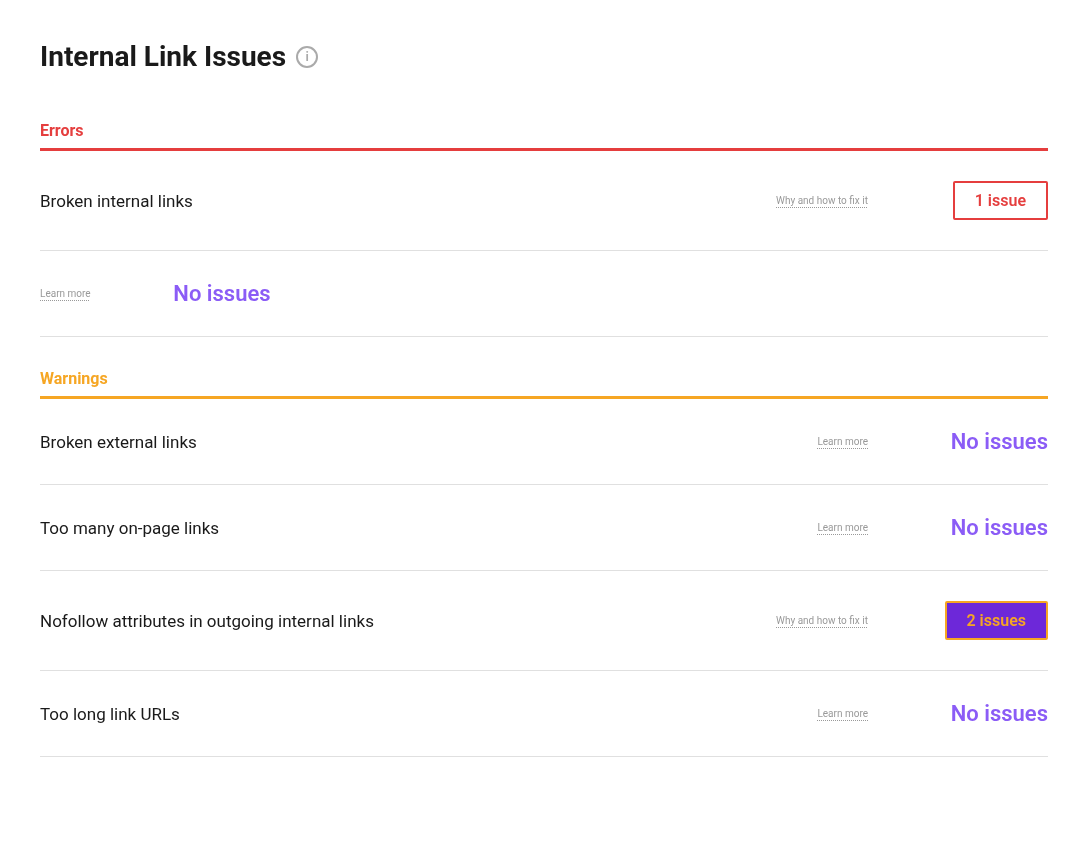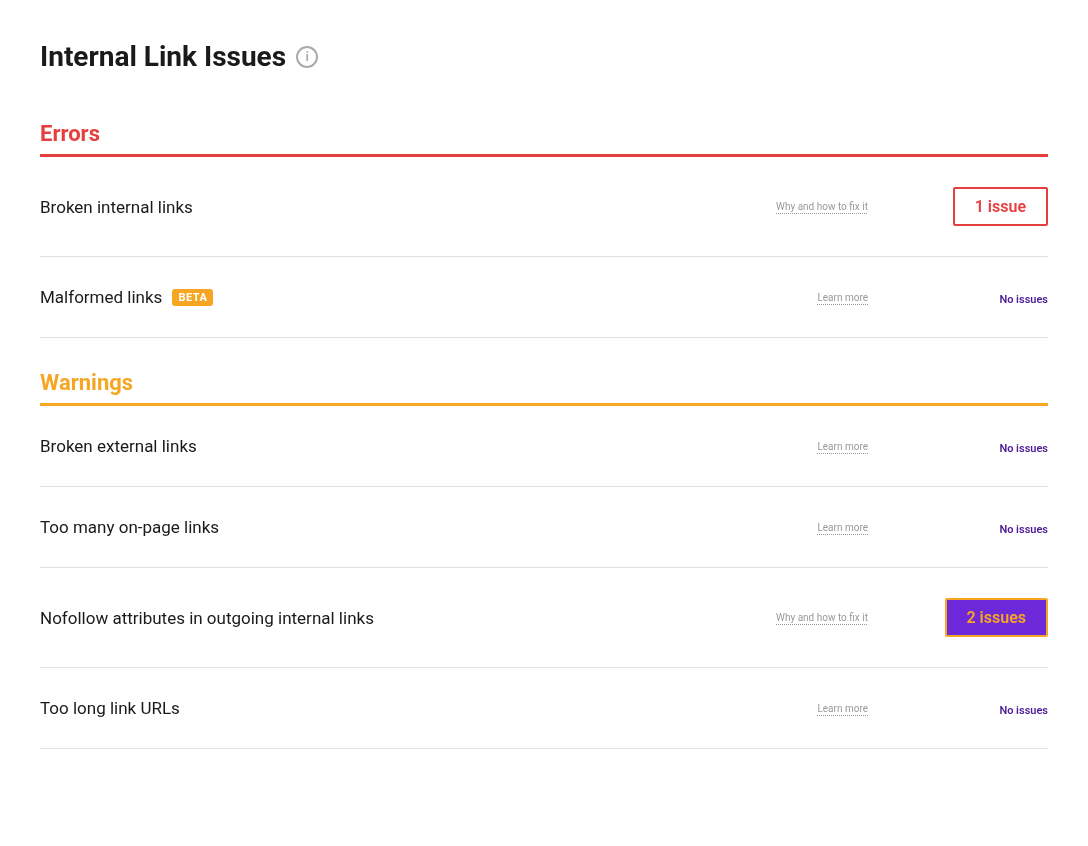--- a/index.html
+++ b/index.html
@@ -57,21 +57,21 @@
 
     .section-header.errors {
       border-color: #e53e3e;
     }
 
     .section-header.warnings {
       border-color: #f6a623;
     }
 
     .section-title {
-      font-size: 22px;
+      font-size: 16px;
       font-weight: 700;
     }
 
     .section-title.errors {
       color: #e53e3e;
     }
 
     .section-title.warnings {
       color: #f6a623;
     }
@@ -112,23 +112,23 @@
       cursor: pointer;
       white-space: nowrap;
     }
 
     .issue-status {
       min-width: 140px;
       text-align: right;
     }
 
     .no-issues {
-      font-size: 11px;
+      font-size: 22px;
       font-weight: 600;
-      color: #4c1d95;
+      color: #8b5cf6;
       margin-top: 18px;
     }
 
     .issue-badge {
       display: inline-block;
       padding: 8px 20px;
       border-radius: 2px;
       font-size: 16px;
       font-weight: 600;
       cursor: pointer;
@@ -163,24 +163,20 @@
     <div class="issue-name">
       <span>Broken internal links</span>
     </div>
     <a class="issue-link">Why and how to fix it</a>
     <div class="issue-status">
       <span class="issue-badge red">1 issue</span>
     </div>
   </div>
 
   <div class="issue-row">
-    <div class="issue-name">
-      <span>Malformed links</span>
-      <span class="beta-badge">BETA</span>
-    </div>
     <a class="issue-link">Learn more</a>
     <div class="issue-status">
       <span class="no-issues">No issues</span>
     </div>
   </div>
 </div>
 
 <div class="section">
   <div class="section-header warnings">
     <span class="section-title warnings">Warnings</span>

